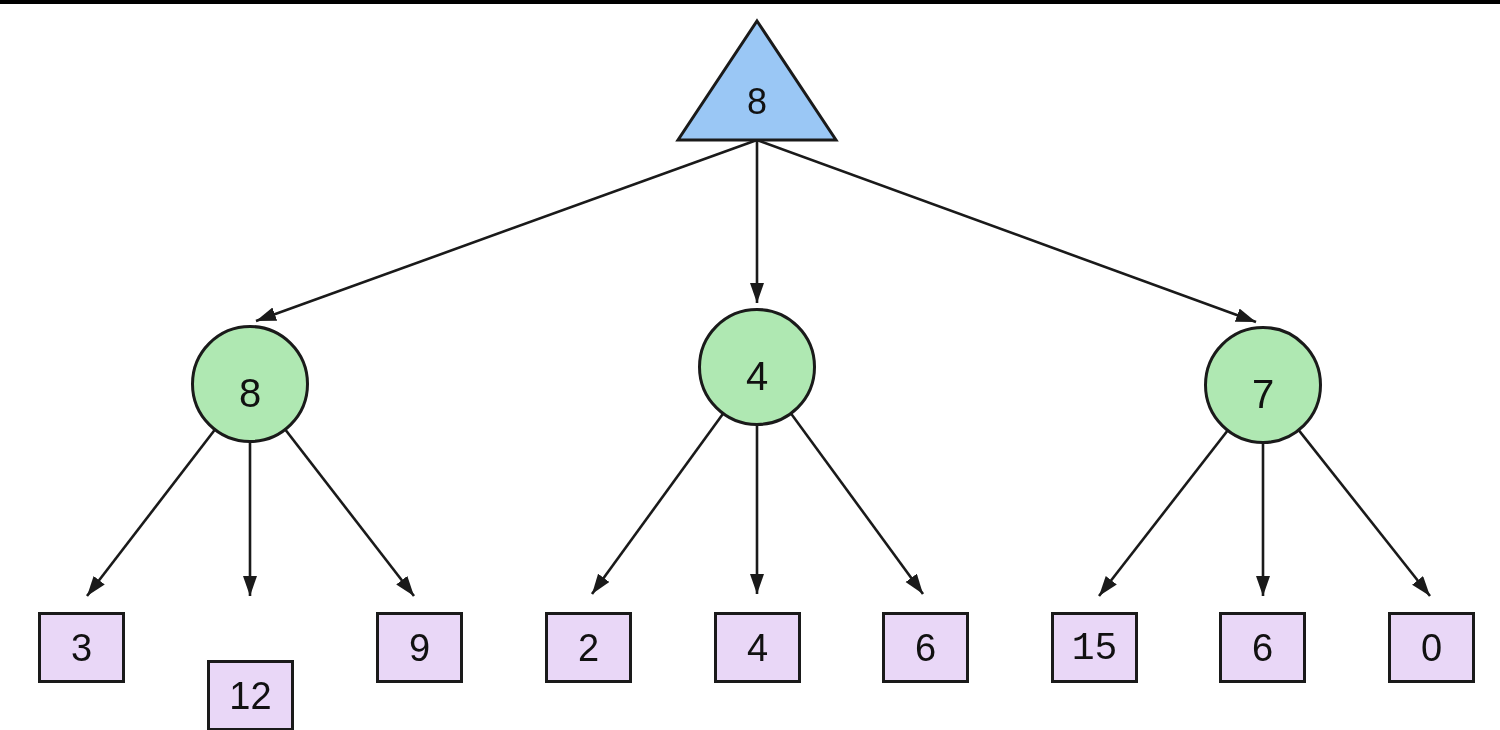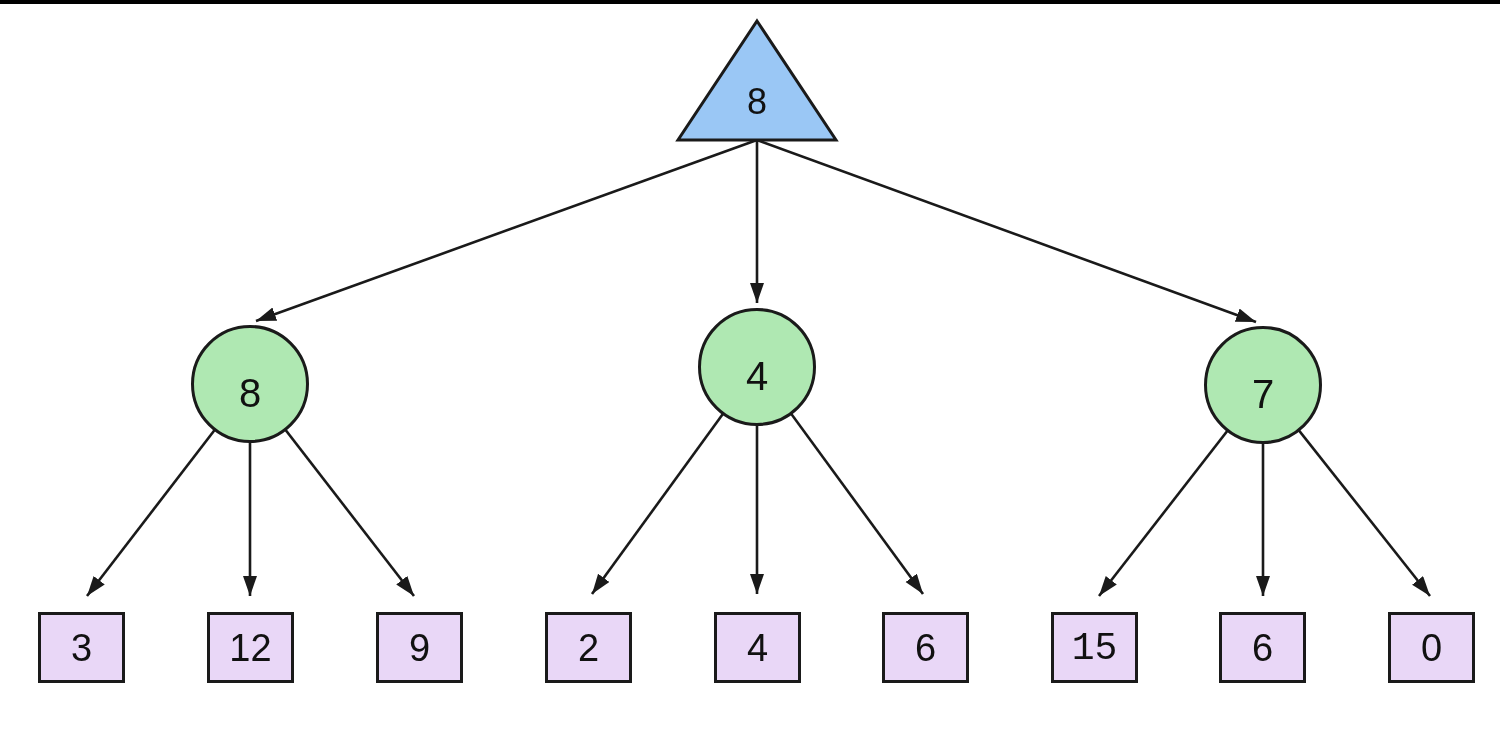--- a/index.html
+++ b/index.html
@@ -133,21 +133,21 @@
   <div class="circle-node" style="left:698px; top:308px;">
     <span class="lbl">4</span>
   </div>
   <div class="circle-node" style="left:1204px; top:326px;">
     <span class="lbl">7</span>
   </div>
 
   <div class="leaf-node" style="left:38px;">
     <span class="lbl">3</span>
   </div>
-  <div class="leaf-node" style="left:207px;">
+  <div class="leaf-node" style="left:207px;margin-top:48px;">
     <span class="lbl">12</span>
   </div>
   <div class="leaf-node" style="left:376px;">
     <span class="lbl">9</span>
   </div>
   <div class="leaf-node" style="left:545px;">
     <span class="lbl">2</span>
   </div>
   <div class="leaf-node" style="left:714px;">
     <span class="lbl">4</span>

